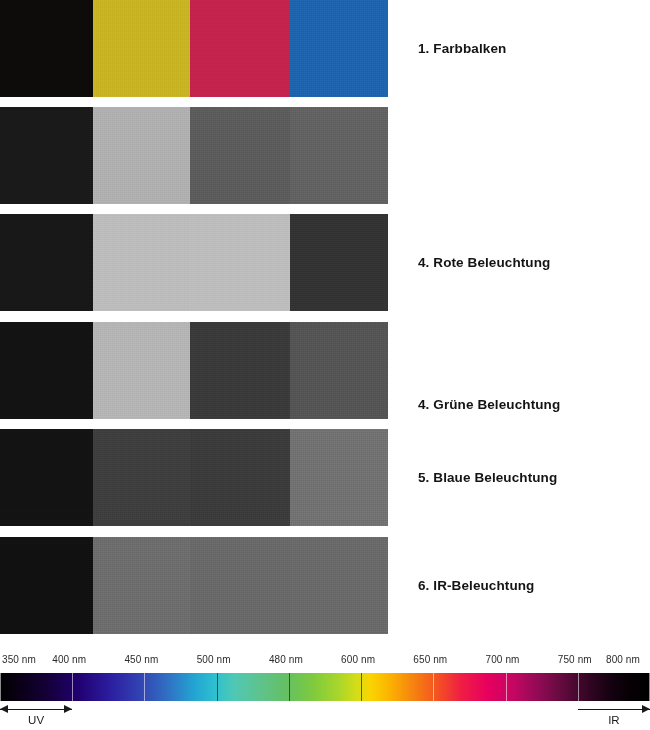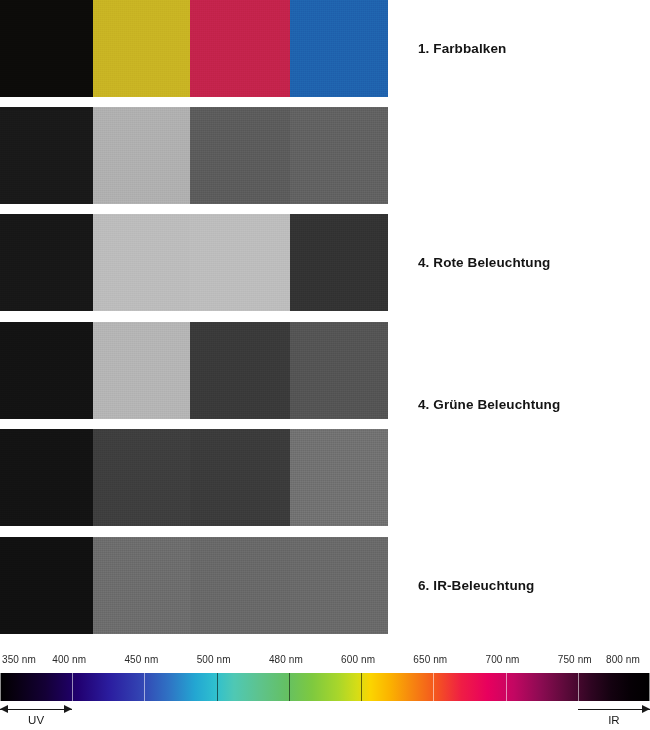--- a/index.html
+++ b/index.html
@@ -196,14 +196,15 @@
           <div class="range-line"></div>
           <div class="arrow-head arrow-right"></div>
           <div class="range-label">IR</div>
         </div>
       </div>
   </div>
 
 <div class="row-label" style="top: 41px;">1. Farbbalken</div>
     <div class="row-label" style="top: 255px;">4. Rote Beleuchtung</div>
     <div class="row-label" style="top: 373px; margin-top: 24px;">4. Grüne Beleuchtung</div>
+    <div class="row-label" style="top: 470px;">5. Blaue Beleuchtung</div>
     <div class="row-label" style="top: 578px;">6. IR-Beleuchtung</div>
   </div>
 
 </body></html>

